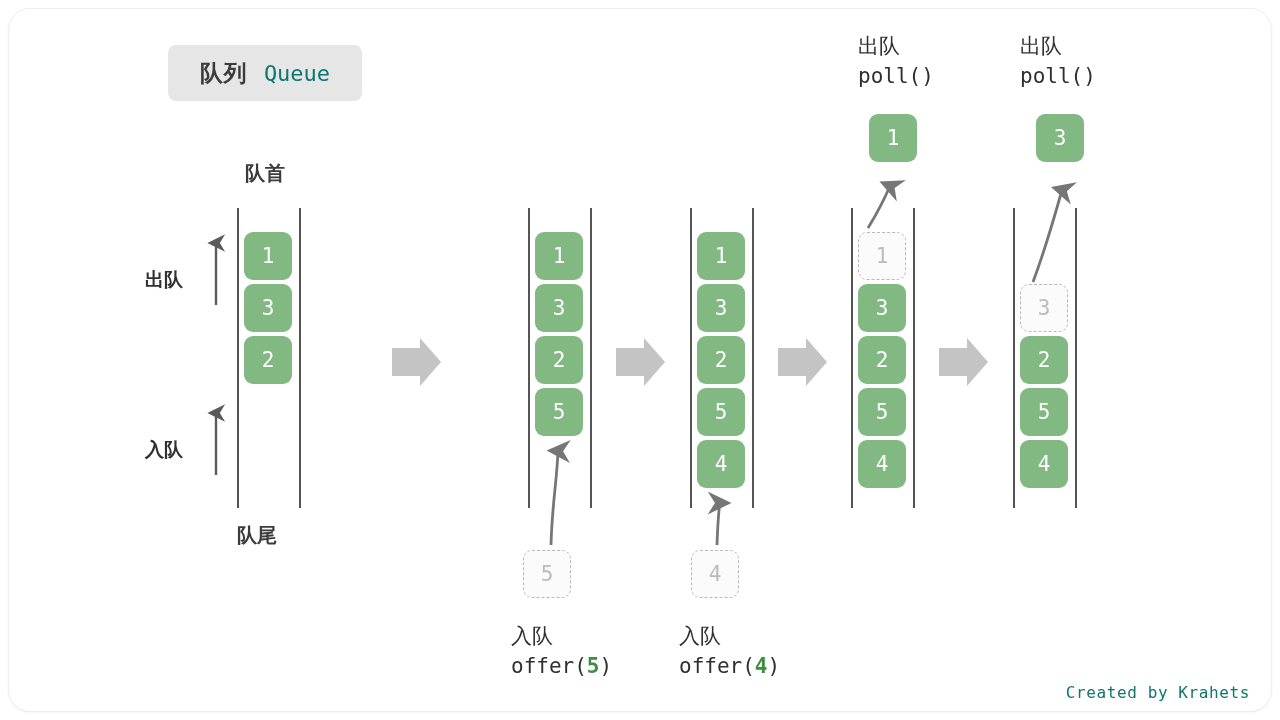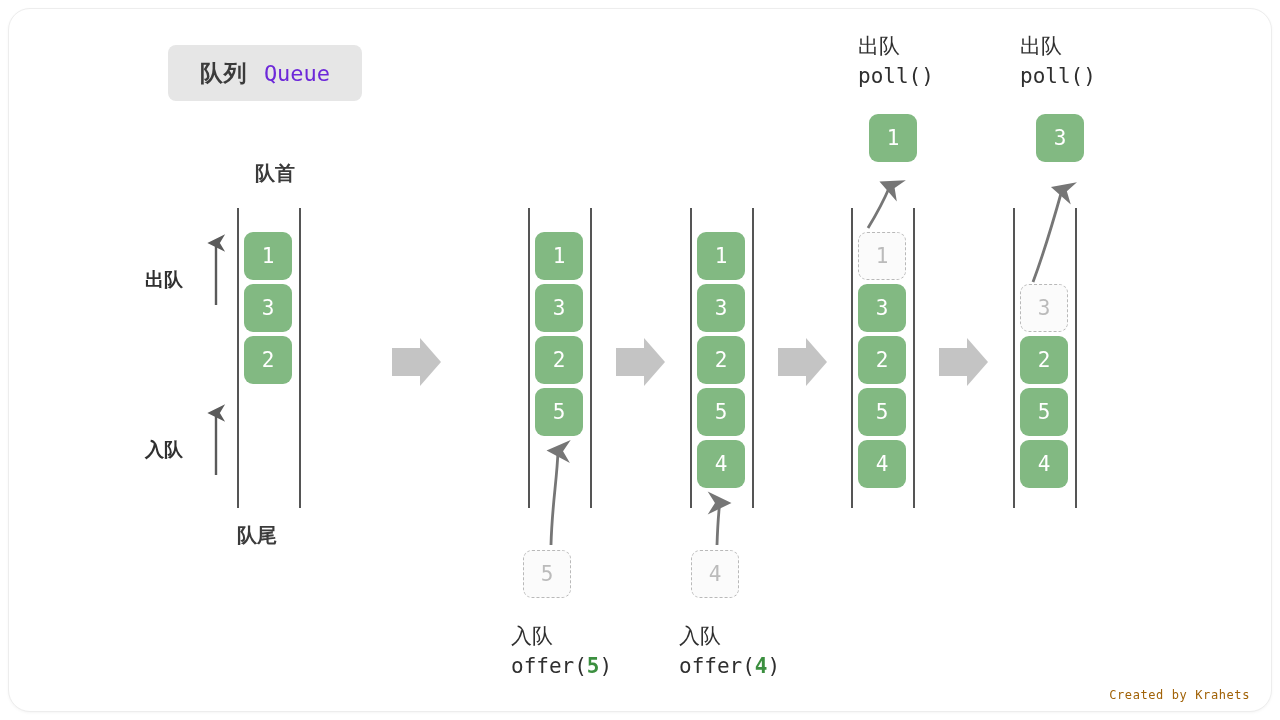--- a/index.html
+++ b/index.html
@@ -39,21 +39,21 @@
   }
   .title-cn {
     font-size: 23px;
     font-weight: bold;
     color: #3b3b3b;
     letter-spacing: 0.5px;
   }
   .title-en {
     font-family: "DejaVu Sans Mono", monospace;
     font-size: 22px;
-    color: #6d28d9;
+    color: #0f766e;
   }
 
   
   .col { position: absolute; top: 0; }
   .rail {
     position: absolute;
     top: 208px;
     width: 1.6px; height: 300px;
     background: #555555;
   }
@@ -136,22 +136,22 @@
     font-size: 21px;
     color: #2f2f2f;
     text-align: center;
   }
   .op-code .arg { color: #3b8f3f; font-weight: bold; }
 
   .watermark {
     position: absolute;
     right: 30px; bottom: 18px;
     font-family: "DejaVu Sans Mono", monospace;
-    font-size: 12px;
-    color: #a16207;
+    font-size: 16px;
+    color: #0f766e;
     letter-spacing: 0.6px;
   }
 
   svg.overlay {
     position: absolute;
     left: 0; top: 0;
     width: 1280px; height: 720px;
     pointer-events: none;
   }
 </style>
@@ -159,21 +159,21 @@
 <body>
 
 <div id="stage">
   <div class="card"></div>
 
   <div class="title-badge">
     <span class="title-cn">队列</span>
     <span class="title-en">Queue</span>
   </div>
 
-  <div class="head-label" style="left:255px; top:160px;">队首</div>
+  <div class="head-label" style="left:245px; top:160px;">队首</div>
   <div class="tail-label" style="left:237px; top:522px;">队尾</div>
   <div class="side-label" style="left:145px; top:267px;">出队</div>
   <div class="side-label" style="left:145px; top:437px;">入队</div>
 
   <div class="col" style="left:237px;">
     <div class="rail left"></div>
     <div class="rail right"></div>
     <div class="cell" style="top:232px;">1</div>
     <div class="cell" style="top:284px;">3</div>
     <div class="cell" style="top:336px;">2</div>

